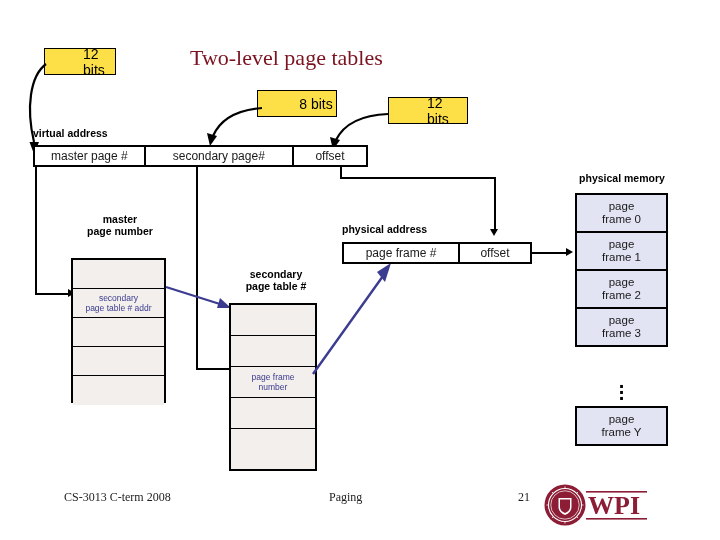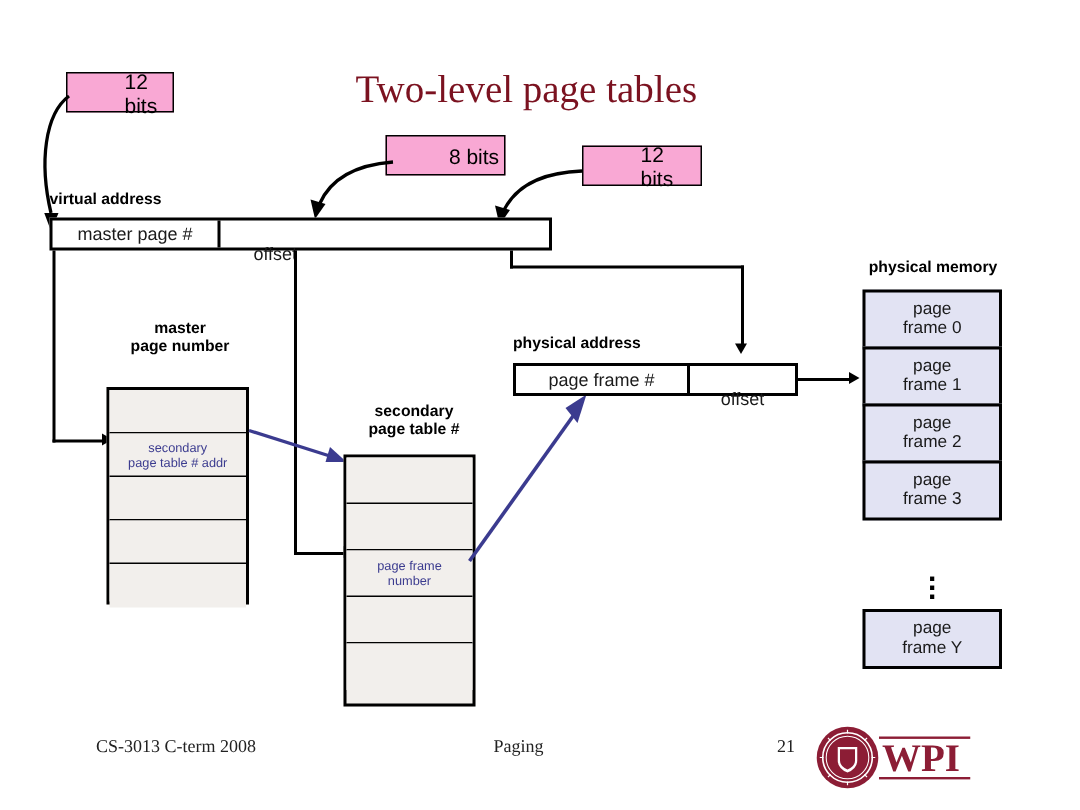--- a/index.html
+++ b/index.html
@@ -14,31 +14,30 @@
     background: #ffffff;
     overflow: hidden;
     font-family: "Liberation Sans", sans-serif;
   }
   .abs { position: absolute; }
 
   
   #title {
     left: 190px; top: 45px;
     font-family: "Liberation Serif", serif;
-    font-size: 26px;
+    font-size: 22px;
     color: #7B1220;
     white-space: nowrap;
     letter-spacing: 0px;
-    margin-left: 47px;
   }
 
   
   .callout {
     border: 1.5px solid #000000;
-    background: #f9a8d4;
+    background: #fde047;
     font-size: 14px;
     color: #000000;
     display: flex;
     align-items: center;
     justify-content: center;
     box-sizing: border-box;
     padding-left: 38px;
   }
 
   
@@ -62,21 +61,21 @@
   .addr-cell {
     box-sizing: border-box;
     display: flex;
     align-items: center;
     justify-content: center;
     font-size: 12px;
     color: #1a1a1a;
     border-right: 2px solid #000000;
     height: 100%;
   }
-  .addr-cell:last-child { border-right: none; margin-top: 13px; }
+  .addr-cell:last-child { border-right: none; }
 
   
   .ptable {
     box-sizing: border-box;
     border: 2px solid #000000;
     background: #F2EFEC;
   }
   .ptable .prow {
     box-sizing: border-box;
     border-bottom: 1.5px solid #000000;
@@ -167,20 +166,21 @@
   <div class="abs callout" style="left:388px; top:97px; width:80px; height:27px;">12 bits</div>
   <svg class="abs" style="left:312px; top:110px; width:80px; height:42px;" viewBox="0 0 80 42">
     <path d="M 76 4 C 50 5, 32 14, 24 30" stroke="#000000" stroke-width="2.2" fill="none"></path>
     <polygon points="21,40 18,27 28,30" fill="#000000"></polygon>
   </svg>
 
   <div class="abs lbl-bold" style="left:33px; top:127px; text-align:left;">virtual address</div>
 
   <div class="abs addr-row" style="left:33px; top:145px; width:335px;">
     <div class="addr-cell" style="width:112px;">master page #</div>
+    <div class="addr-cell" style="width:150px;">secondary page#</div>
     <div class="addr-cell" style="width:73px;">offset</div>
   </div>
 
   <div class="abs vline" style="left:35px; top:167px; height:128px;"></div>
   <div class="abs hline" style="left:35px; top:293px; width:36px;"></div>
   <div class="abs arrow-r" style="left:68px; top:289px;"></div>
 
   <div class="abs vline" style="left:196px; top:167px; height:203px;"></div>
   <div class="abs hline" style="left:196px; top:368px; width:36px;"></div>
   <div class="abs arrow-r" style="left:229px; top:364px;"></div>

